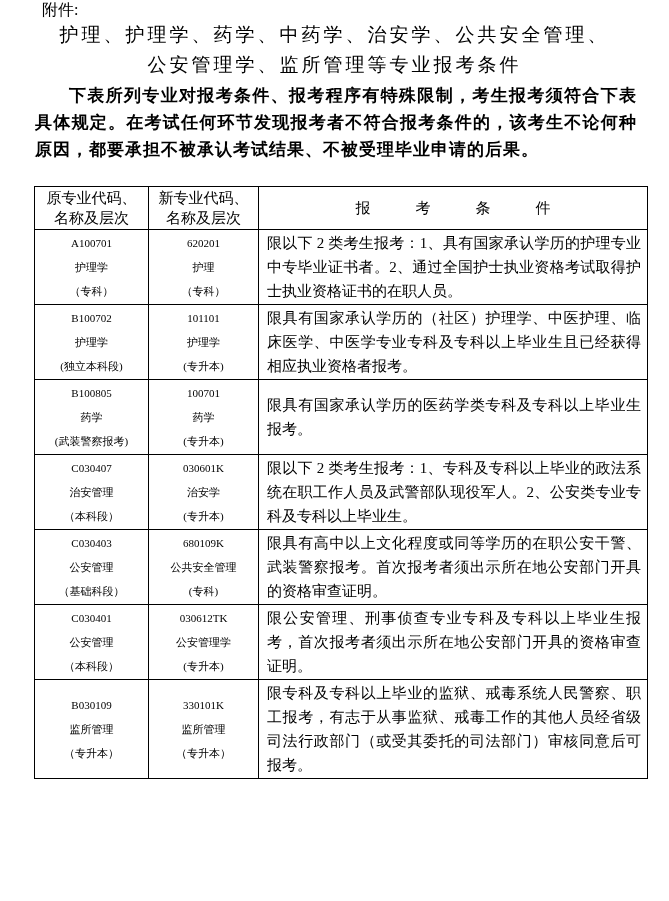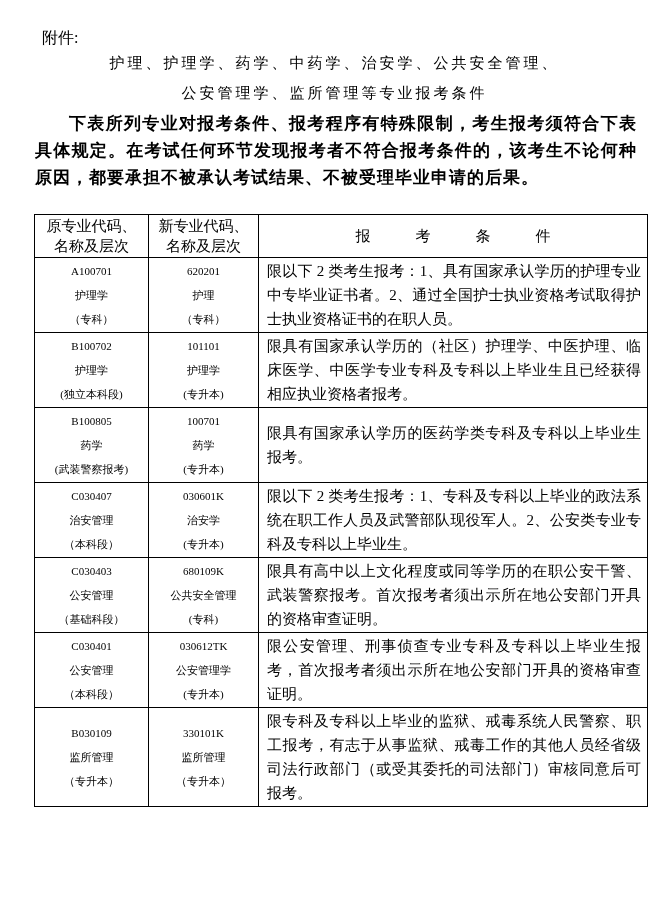--- a/index.html
+++ b/index.html
@@ -7,30 +7,29 @@
   body {
     background:#ffffff;
     color:#000000;
     font-family:"Liberation Serif","DejaVu Serif",serif;
     overflow:hidden;
   }
   .page {
     position:relative;
     width:669px; height:789px;
     background:#ffffff;
-    padding-top:28px;
   }
   .attachment {
     margin-left:42px;
     font-size:16px;
     line-height:20px;
   }
   .title-line {
     text-align:center;
-    font-size:15px;
+    font-size:19px;
     letter-spacing:3px;
     line-height:30px;
   }
   .title-line:first-of-type { margin-top:8px; }
   .intro {
     margin:2px 32px 0 35px;
     font-size:17px;
     font-weight:bold;
     letter-spacing:1px;
     line-height:27px;

